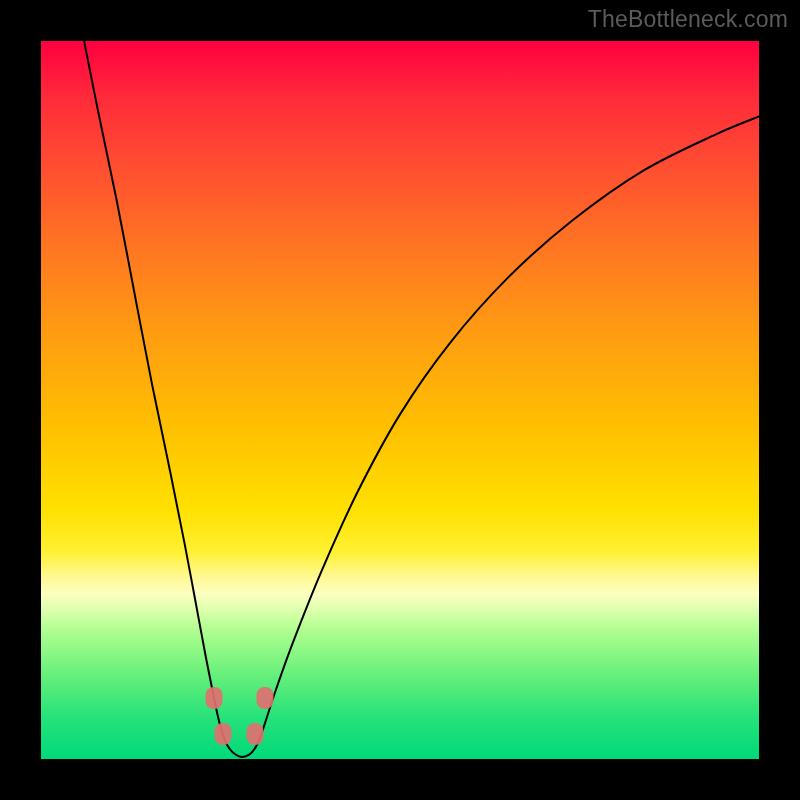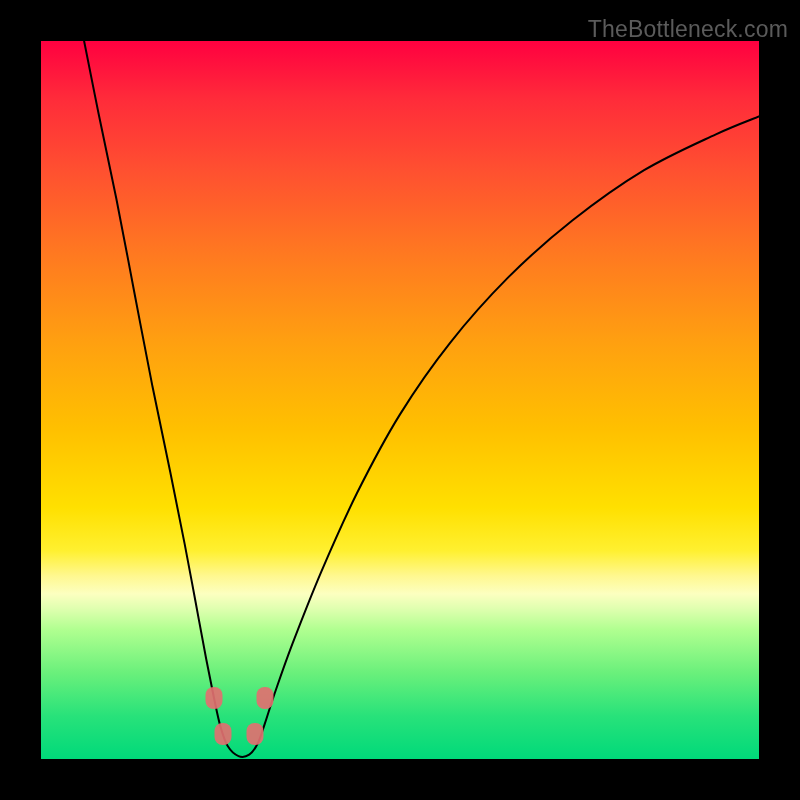--- a/index.html
+++ b/index.html
@@ -37,21 +37,21 @@
       #fcffc0 77%,
       #e0ffb0 79%,
       #b0ff90 82%,
       #6af07b 88%,
       #28e27a 94%,
       #00d97a 100%
     );
   }
   .watermark {
     position: absolute;
-    top: 16px;
+    top: 6px;
     right: 12px;
     font-family: Arial, Helvetica, sans-serif;
     font-size: 23px;
     font-weight: 400;
     color: #5b5b5b;
     letter-spacing: 0.2px;
   }
   svg.curve {
     position: absolute;
     top: 0;

